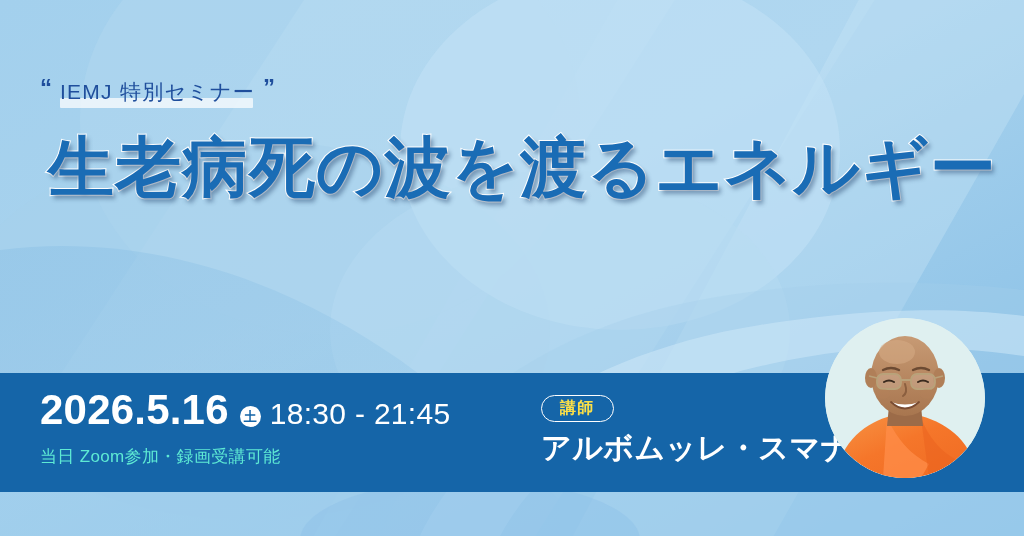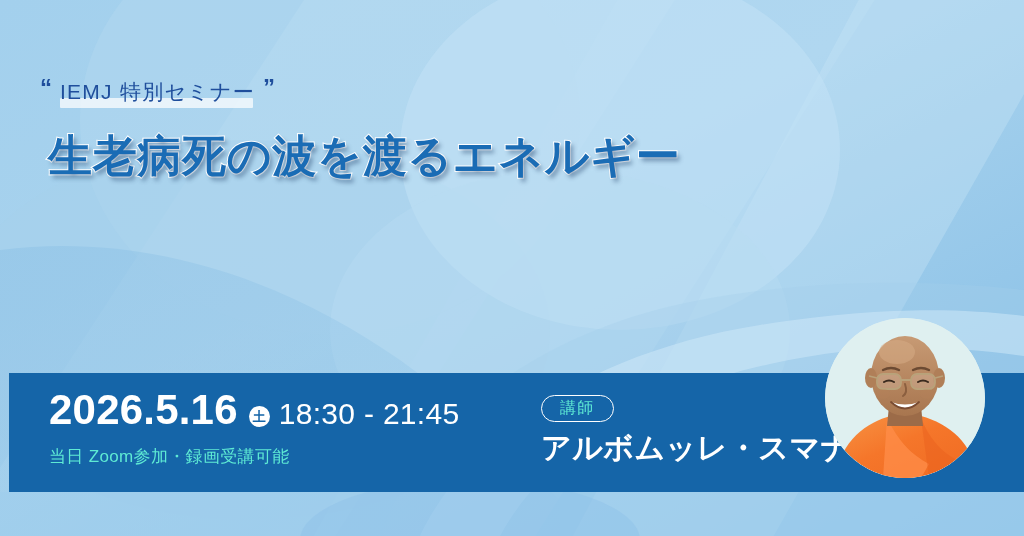--- a/index.html
+++ b/index.html
@@ -71,42 +71,42 @@
     padding-bottom: 6px;
   }
   .quote.left { margin-right: 8px; }
   .quote.right { margin-left: 8px; }
 
   
   .title {
     position: absolute;
     left: 48px;
     top: 132px;
-    font-size: 44px;
+    font-size: 66px;
     font-weight: 700;
     color: #1a6cb5;
     letter-spacing: 0.015em;
     white-space: nowrap;
     line-height: 1.08;
     -webkit-text-stroke: 2px #ffffff;
     paint-order: stroke fill;
     text-shadow:
       3px 4px 4px rgba(40,70,110,0.45),
       0 1px 0 rgba(255,255,255,0.6);
   }
 
   
   .bar {
     position: absolute;
     top: 373px;
     height: 119px;
     background: #1565a8;
   }
   .bar-date {
-    left: 9px;
+    left: 0;
     width: 546px;
   }
   .bar-speaker {
     left: 513px;
     width: 511px;
   }
 
   .date-inner {
     position: absolute;
     left: 40px;
@@ -161,23 +161,23 @@
     position: absolute;
     left: 28px;
     top: 22px;
   }
   .speaker-pill {
     display: inline-flex;
     align-items: center;
     justify-content: center;
     border: 1.6px solid #ffffff;
     border-radius: 999px;
-    color: #5eead4;
+    color: #fde047;
     font-size: 16px;
-    font-weight: 400;
+    font-weight: 700;
     padding: 3px 18px 4px;
     letter-spacing: 0.08em;
     line-height: 1.15;
   }
   .speaker-name {
     margin-top: 9px;
     color: #ffffff;
     font-size: 30px;
     font-weight: 700;
     letter-spacing: 0.015em;

